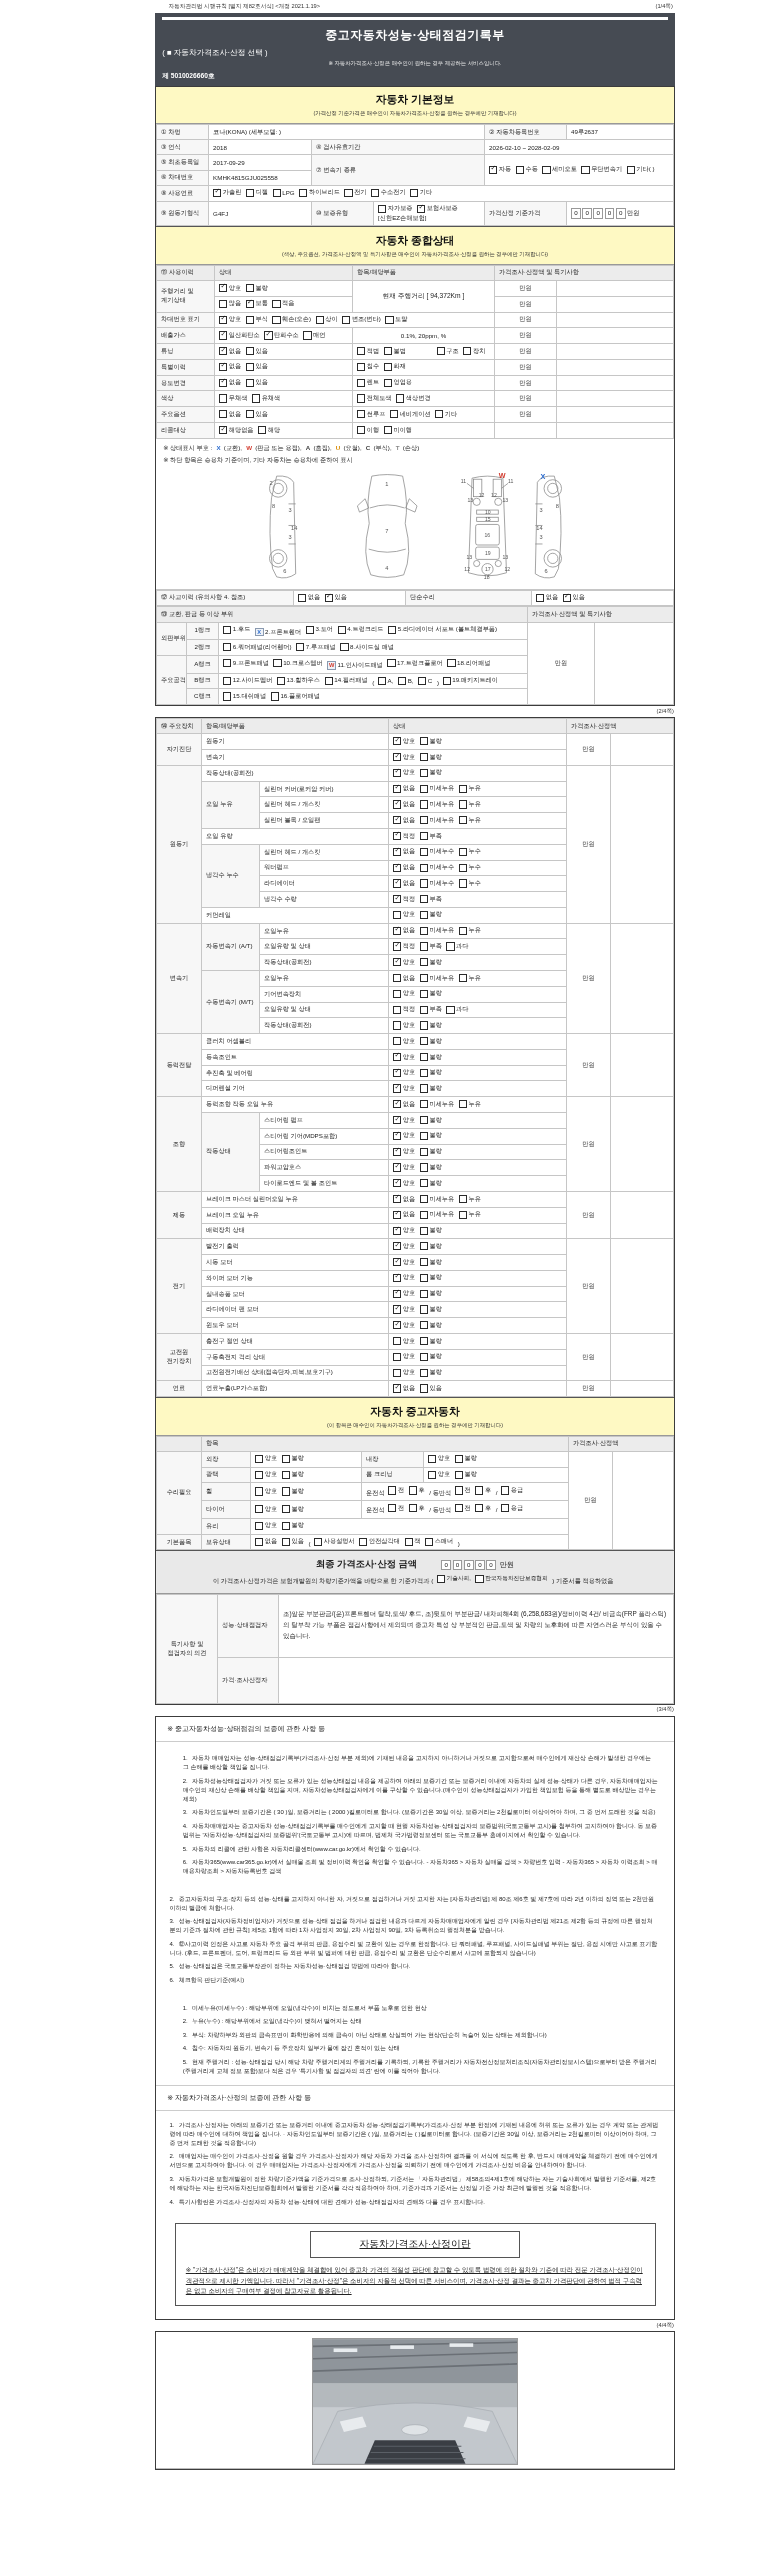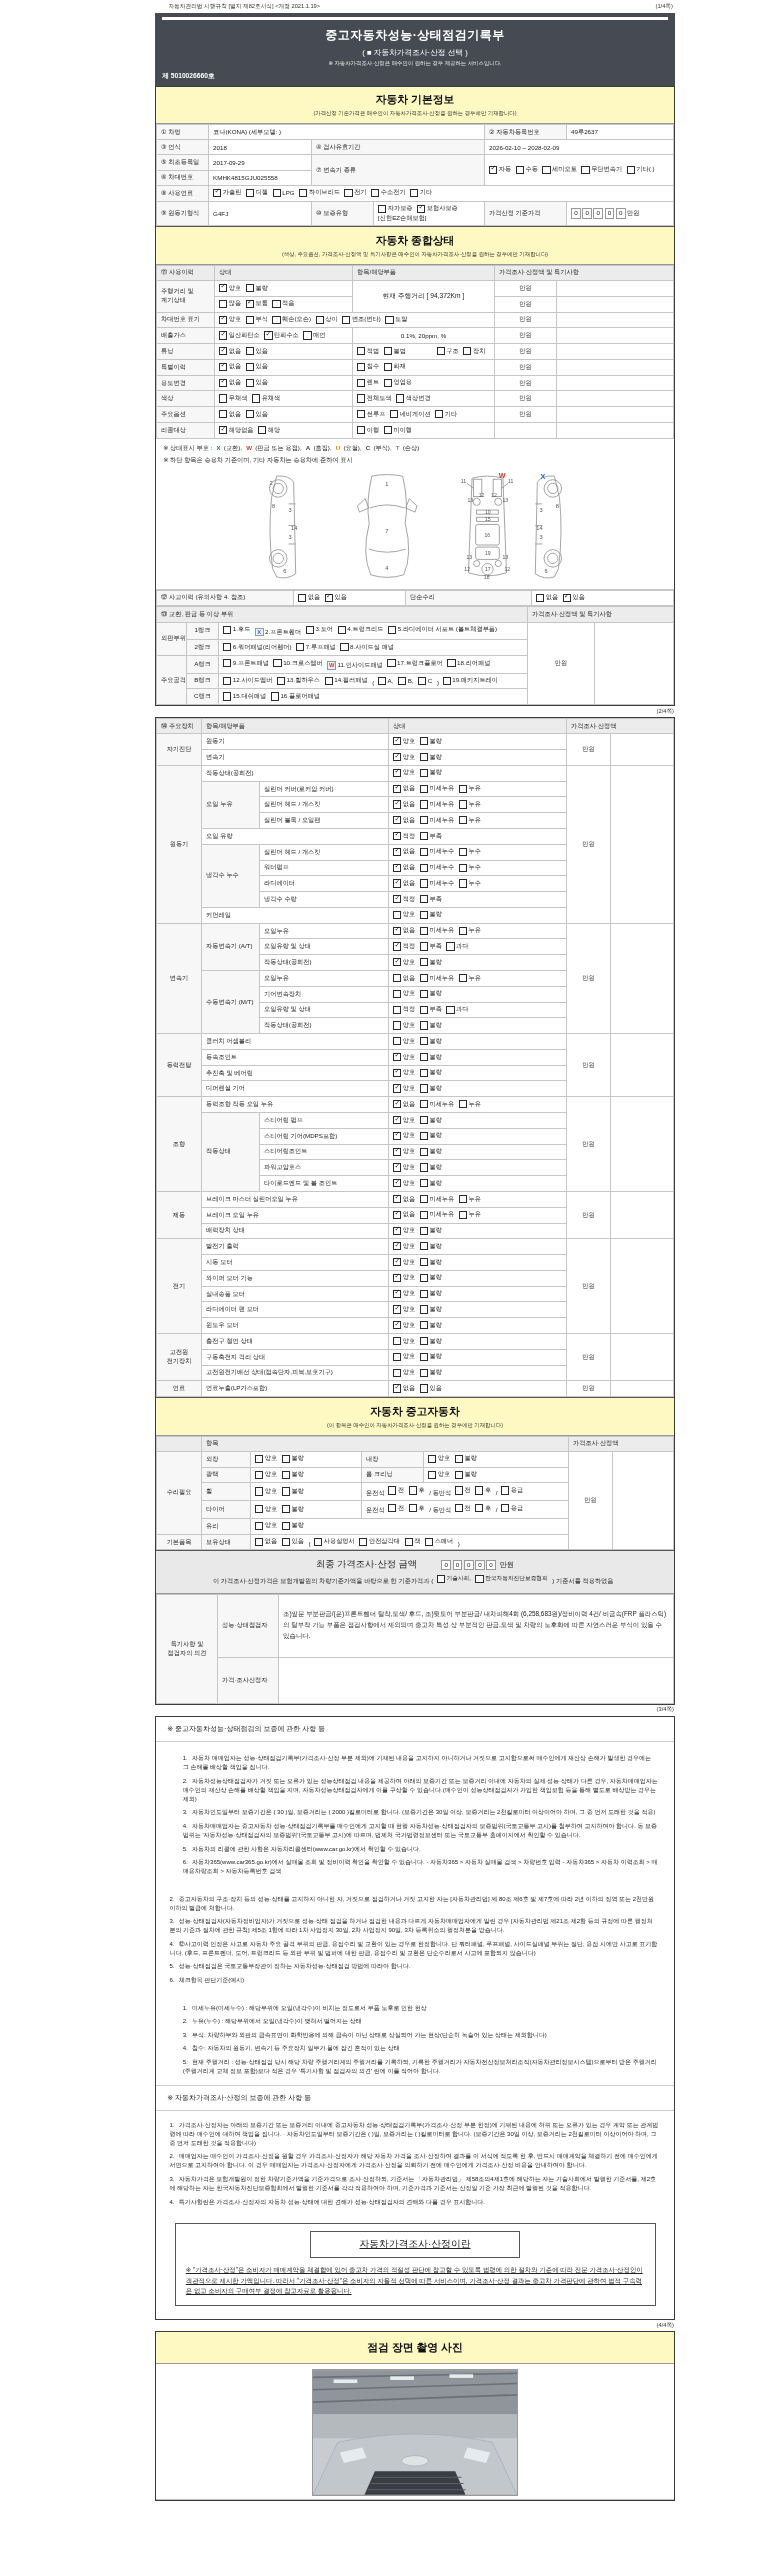--- a/index.html
+++ b/index.html
@@ -4,21 +4,21 @@
 <style>
   html,body{margin:0;padding:0;background:#fff;}
   body{width:773px;height:2576px;overflow:hidden;font-family:"Liberation Sans","DejaVu Sans",sans-serif;color:#222;}
   .content{width:520px;margin-left:155px;position:relative;}
   .topline{display:flex;justify-content:space-between;font-size:5.7px;color:#333;padding:3.1px 2.1px 2.1px 13.4px;}
   .pgmark{text-align:right;font-size:5.7px;color:#333;padding:1.5px 1px;}
   
   .banner{background:#464b53;color:#fff;padding:3.1px 7.2px 4.1px;position:relative;}
   .banner .stripe{height:2.6px;background:#fff;margin:1px 0 7.2px;}
   .banner h1{margin:0;text-align:center;font-size:12px;letter-spacing:0.5px;}
-  .banner .sub{text-align:center;font-size:7.7px;margin-top:3.6px;}
+  .banner .sub{text-align:left;font-size:7.7px;margin-top:3.6px;}
   .banner .note{text-align:center;font-size:5.4px;margin-top:2.6px;color:#e8e8e8;}
   .banner .docno{font-size:6.7px;margin-top:5.2px;font-weight:bold;}
   
   .blk{border:1px solid #3c3c3c;border-top-width:1.5px;background:#fff;}
   .band{background:#fef9c3;border-bottom:0.5px solid #999;padding:6.7px 4.1px 5.7px;}
   .band h2{margin:0;text-align:center;font-size:10.8px;color:#111;}
   .band .bsub{text-align:center;font-size:5.4px;margin-top:3.1px;color:#333;}
   
   table{border-collapse:collapse;width:100%;table-layout:fixed;}
   td,th{border:0.5px solid #c6c6c6;font-size:6.2px;padding:2.6px 4.1px;vertical-align:middle;word-break:keep-all;}
@@ -35,21 +35,21 @@
   .mk-X{color:#2a6bcf;} .mk-W{color:#d23b2e;}
   .itx{margin-right:3.6px;font-size:6.2px;}
   .digit{display:inline-block;border:0.5px solid #999;background:#fff;width:7.7px;height:8.8px;line-height:8.8px;text-align:center;font-size:6.2px;margin-right:1.5px;}
   
   .legend{font-size:6.2px;padding:5.2px 7.2px 1px;}
   .legend .lg-k{font-weight:bold;margin:0 1.5px 0 4.1px;}
   .legend2{font-size:6.2px;padding:2.1px 7.2px 5.2px;}
   .diagram{padding:2.1px 0 5.2px;text-align:center;border-bottom:0.5px solid #c6c6c6;}
   
   .final-band{background:#e9e9e9;border-top:1px solid #555;border-bottom:0.5px solid #999;padding:6.2px 5.2px;text-align:center;}
-  .final-band .fp-title{font-size:9.3px;font-weight:normal;margin-right:22px;}
+  .final-band .fp-title{font-size:9.3px;font-weight:bold;margin-right:22px;}
   .final-band .fp-note{font-size:5.7px;margin-top:4.6px;color:#222;}
   
   .notice-body{padding:2.1px 0 4.1px;}
   .nt-head{font-size:7px;padding:7.2px 11.3px;border-bottom:0.5px solid #ccc;}
   .nt-list{padding:5.2px 15.5px 4.1px 13.4px;}
   .nt-item{font-size:6px;line-height:1.5;margin:4.6px 0;color:#222;}
   .nt-item .no{display:inline-block;min-width:9.3px;}
   .nt-sub{margin-left:13.4px;}
   .infobox{border:0.5px solid #555;margin:8.2px 18.5px 9.3px;padding:7.2px 10.3px 8.2px;text-decoration:underline;}
   .infobox .ib-title{border:0.5px solid #555;width:201px;margin:-1px auto 7.2px;text-align:center;font-size:9.8px;padding:6.2px 3.1px;background:#fff;}
@@ -1347,23 +1347,20 @@
       <div class="infobox">
         <div class="ib-title">자동차가격조사·산정이란</div>
         <div class="ib-text">※ "가격조사·산정"은 소비자가 매매계약을 체결함에 있어 중고차 가격의 적절성 판단에 참고할 수 있도록 법령에 의한 절차와 기준에 따라 전문 가격조사·산정인이 객관적으로 제시한 가액입니다. 따라서 "가격조사·산정"은 소비자의 자율적 선택에 따른 서비스이며, 가격조사·산정 결과는 중고차 가격판단에 관하여 법적 구속력은 없고 소비자의 구매여부 결정에 참고자료로 활용됩니다.</div>
       </div>
     </div>
   </div>
 
   <div class="pgmark">(4/4쪽)</div>
 
   <div class="blk">
-    <div class="band">
-      <h2 style="padding:2.1px 0">점검 장면 촬영 사진</h2>
-    </div>
     <div class="photo-wrap">
       <svg class="photo-frame" width="204" height="125" viewBox="0 0 396 242">
         <rect width="396" height="242" fill="#c8ccd0"></rect>
         <rect width="396" height="86" fill="#8f959b"></rect>
         <g stroke="#6b7076" stroke-width="3">
               <line x1="0" y1="14" x2="396" y2="6"></line>
               <line x1="0" y1="38" x2="396" y2="26"></line>
               <line x1="0" y1="62" x2="396" y2="48"></line>
             </g>
         <g fill="#e8ecef">

